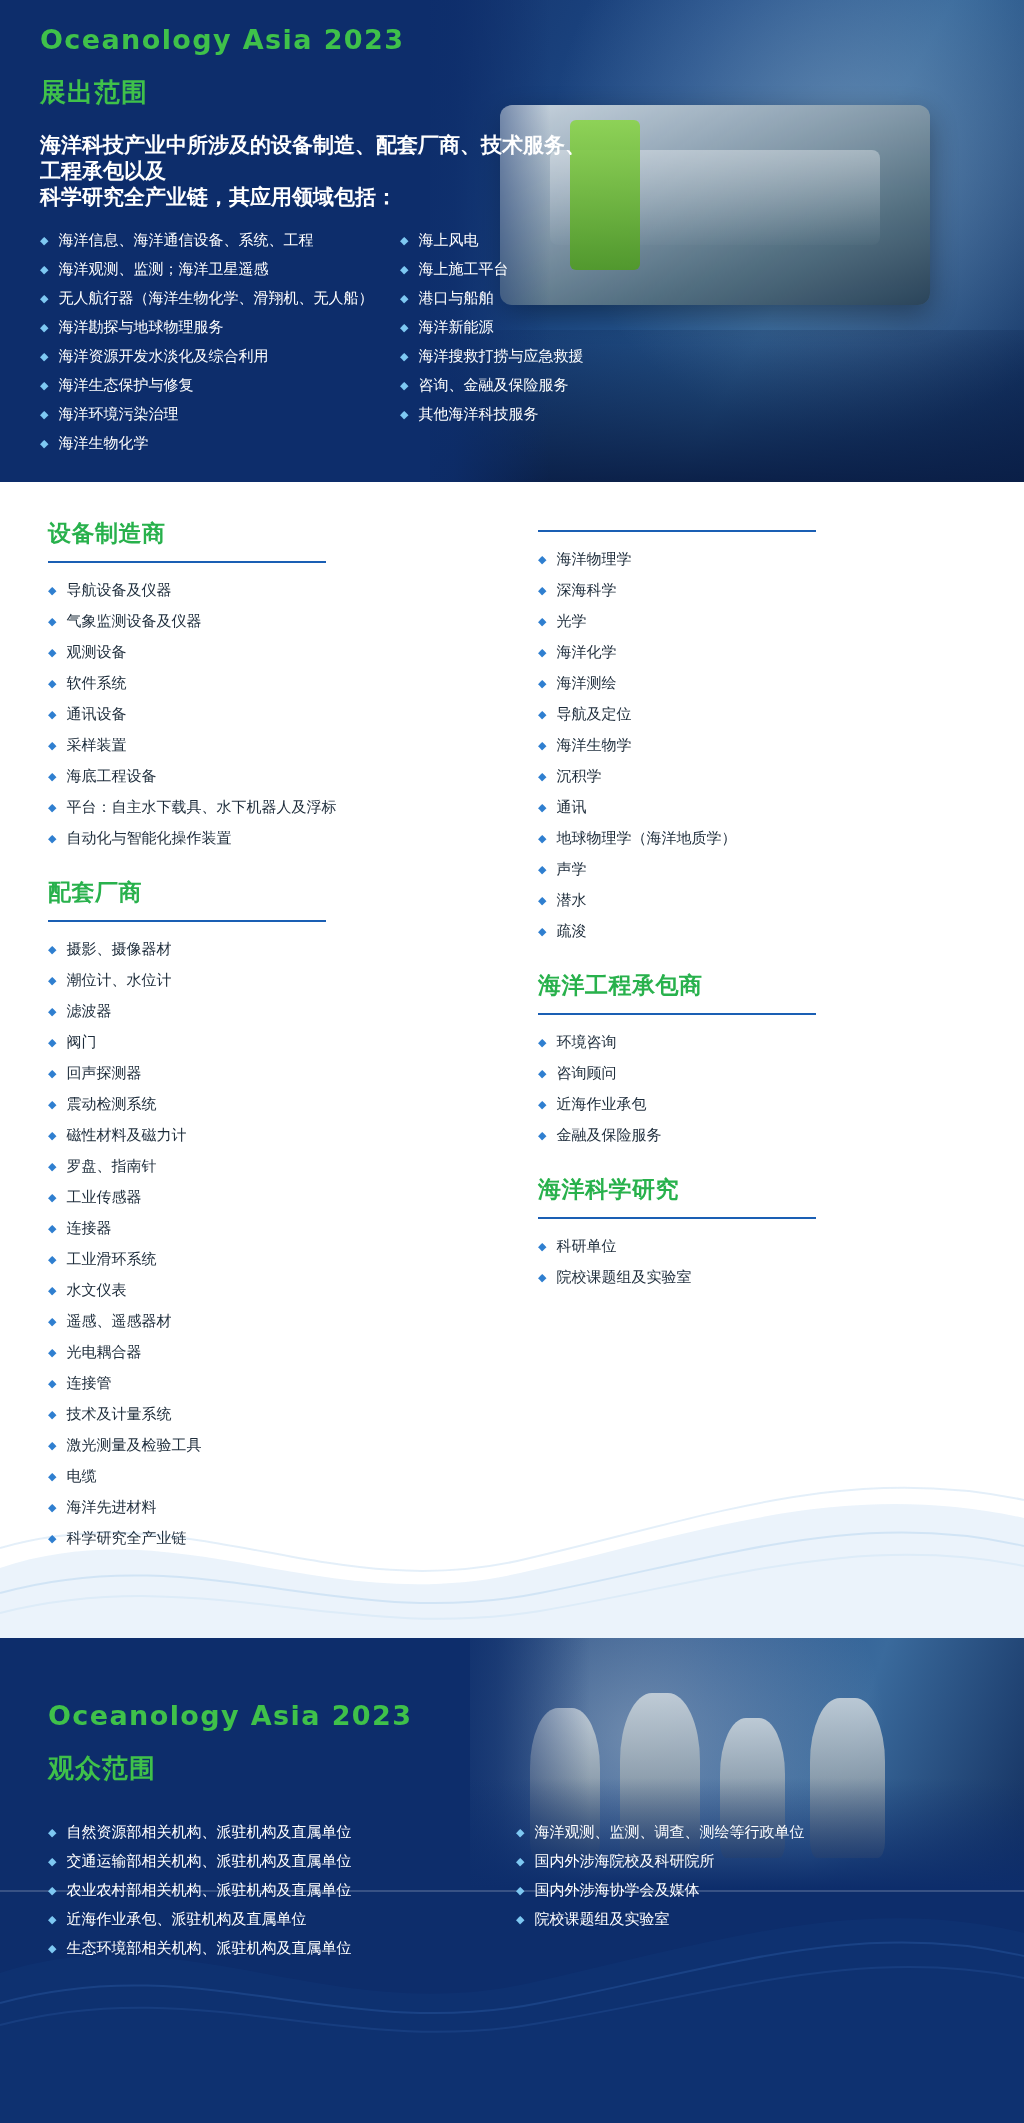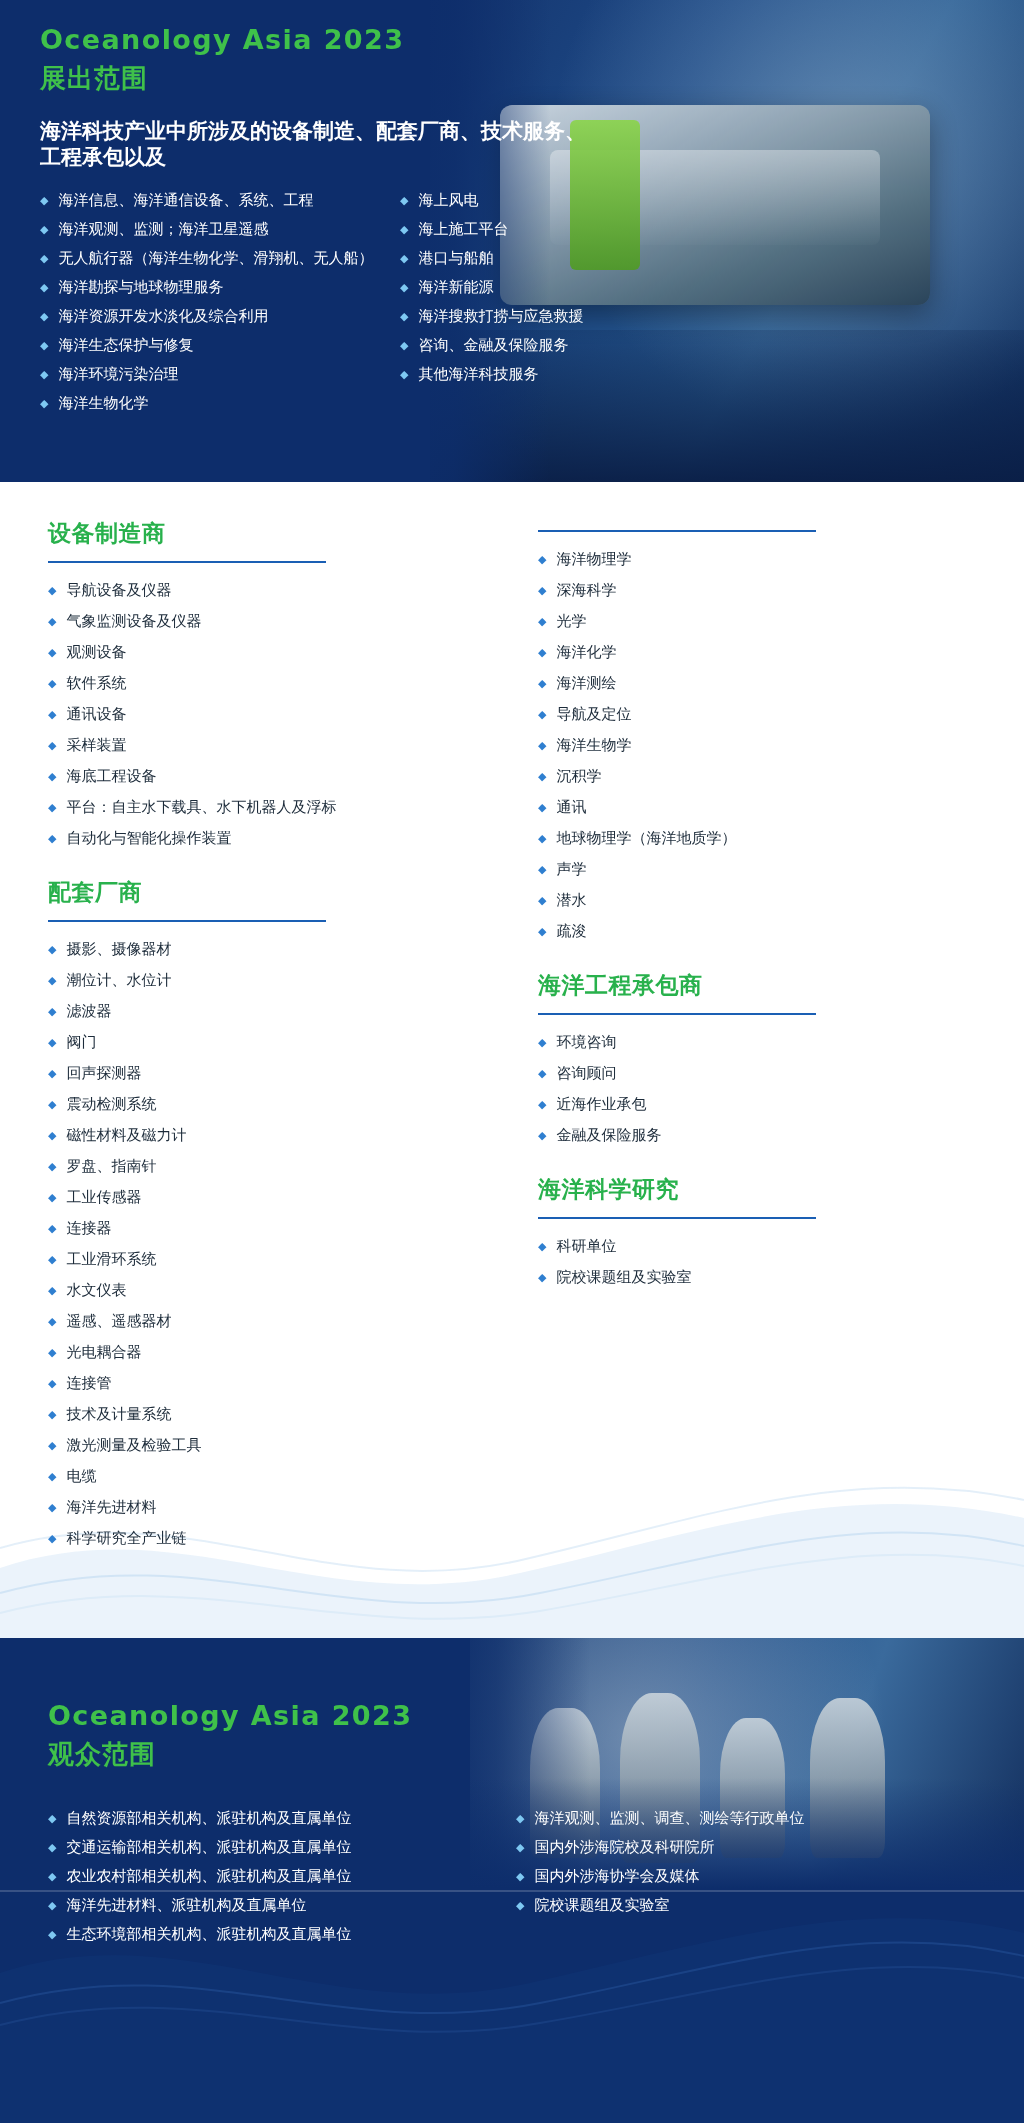--- a/index.html
+++ b/index.html
@@ -77,21 +77,21 @@
     font-size: 27px;
     font-weight: bold;
     color: #3fc14a;
     letter-spacing: 1.4px;
     font-family: "DejaVu Sans", sans-serif;
   }
   .brand-sub {
     font-size: 26px;
     font-weight: bold;
     color: #3fc14a;
-    margin-top: 6px;
+    margin-top: 20px;
     letter-spacing: 1px;
   }
   .hero-desc {
     margin-top: 22px;
     font-size: 21px;
     line-height: 26px;
     color: #ffffff;
     font-weight: bold;
     max-width: 560px;
   }
@@ -231,20 +231,21 @@
       <div class="acc-dark"></div>
     </div>
     <div class="hero-fade-left"></div>
 
     <div class="hero-inner">
       <div class="brand-line">Oceanology Asia 2023</div>
       <div class="brand-sub">展出范围</div>
 
       <div class="hero-desc">
         <div>海洋科技产业中所涉及的设备制造、配套厂商、技术服务、工程承包以及</div>
+        <div>科学研究全产业链，其应用领域包括：</div>
       </div>
 
       <div class="hero-cols">
         <div class="hero-col" id="topLeft">
             <div class="bullet-row">
               <span class="dia">◆</span>
               <span>海洋信息、海洋通信设备、系统、工程</span>
             </div>
             <div class="bullet-row">
               <span class="dia">◆</span>
@@ -568,21 +569,21 @@
           <div class="bullet-row">
             <span class="dia">◆</span>
             <span>交通运输部相关机构、派驻机构及直属单位</span>
           </div>
           <div class="bullet-row">
             <span class="dia">◆</span>
             <span>农业农村部相关机构、派驻机构及直属单位</span>
           </div>
           <div class="bullet-row">
             <span class="dia">◆</span>
-            <span>海洋先进材料、派驻机构及直属单位</span>
+            <span>近海作业承包、派驻机构及直属单位</span>
           </div>
           <div class="bullet-row">
             <span class="dia">◆</span>
             <span>生态环境部相关机构、派驻机构及直属单位</span>
           </div>
         </div>
       <div class="hero2-col" id="botRight">
           <div class="bullet-row">
             <span class="dia">◆</span>
             <span>海洋观测、监测、调查、测绘等行政单位</span>

